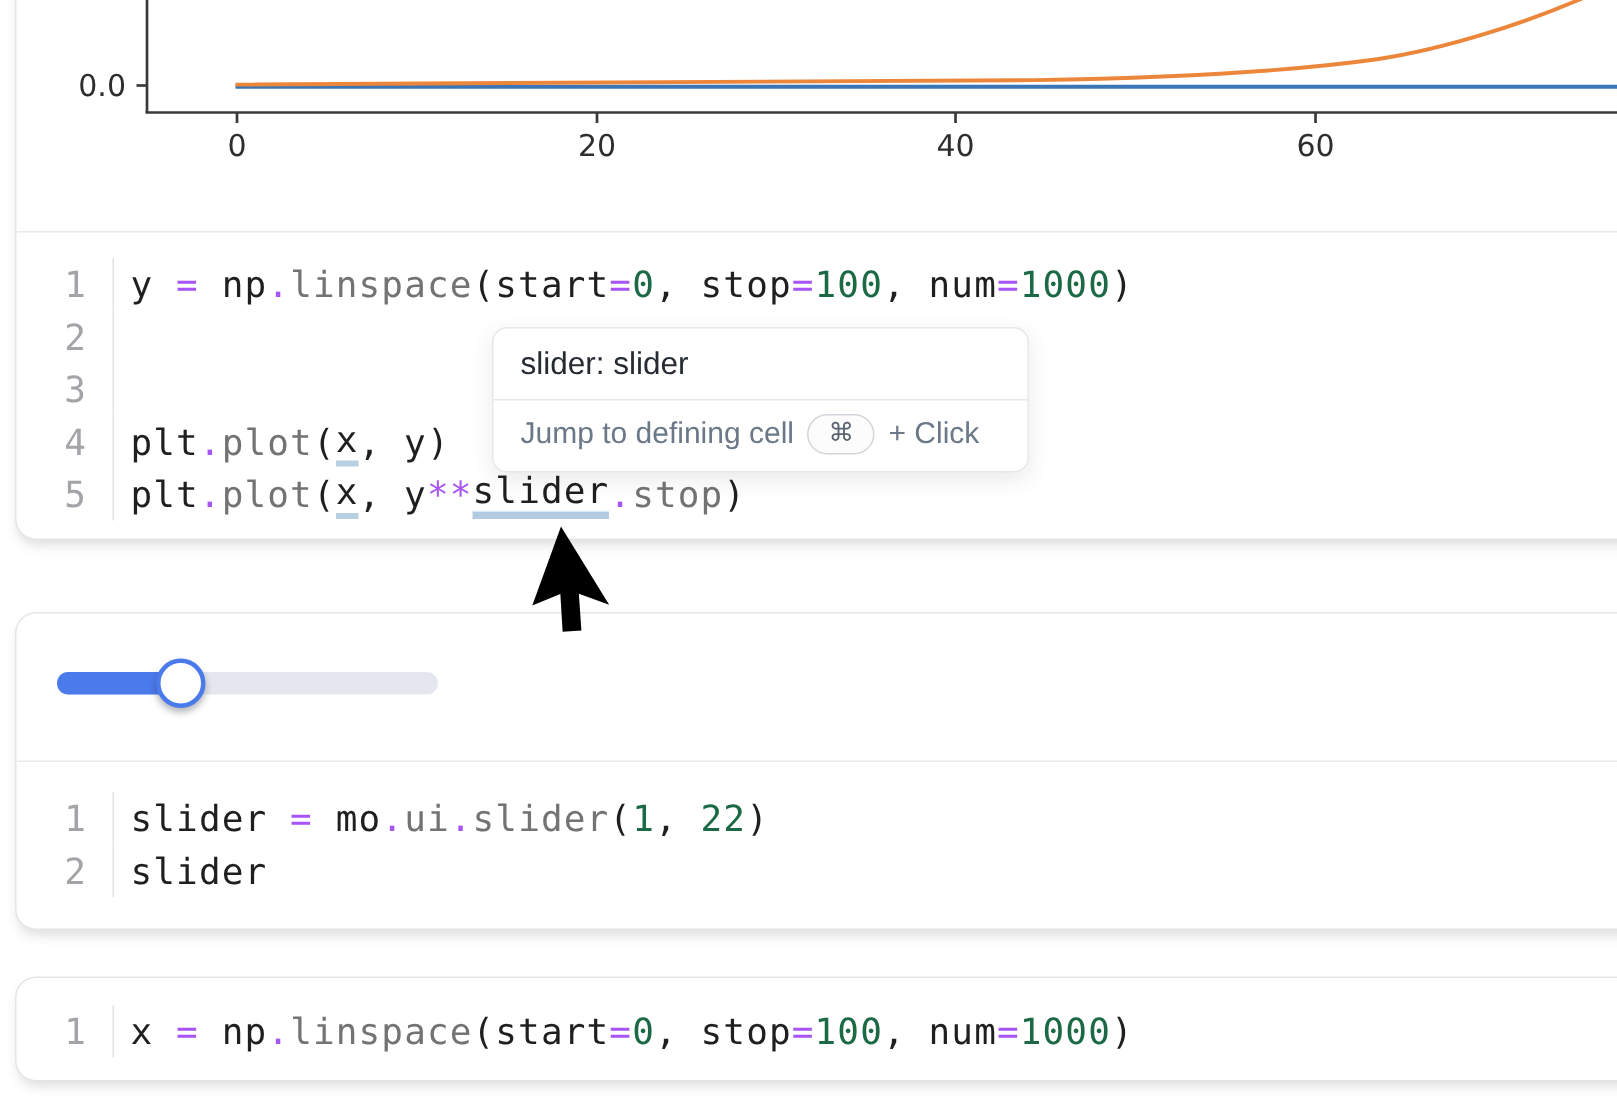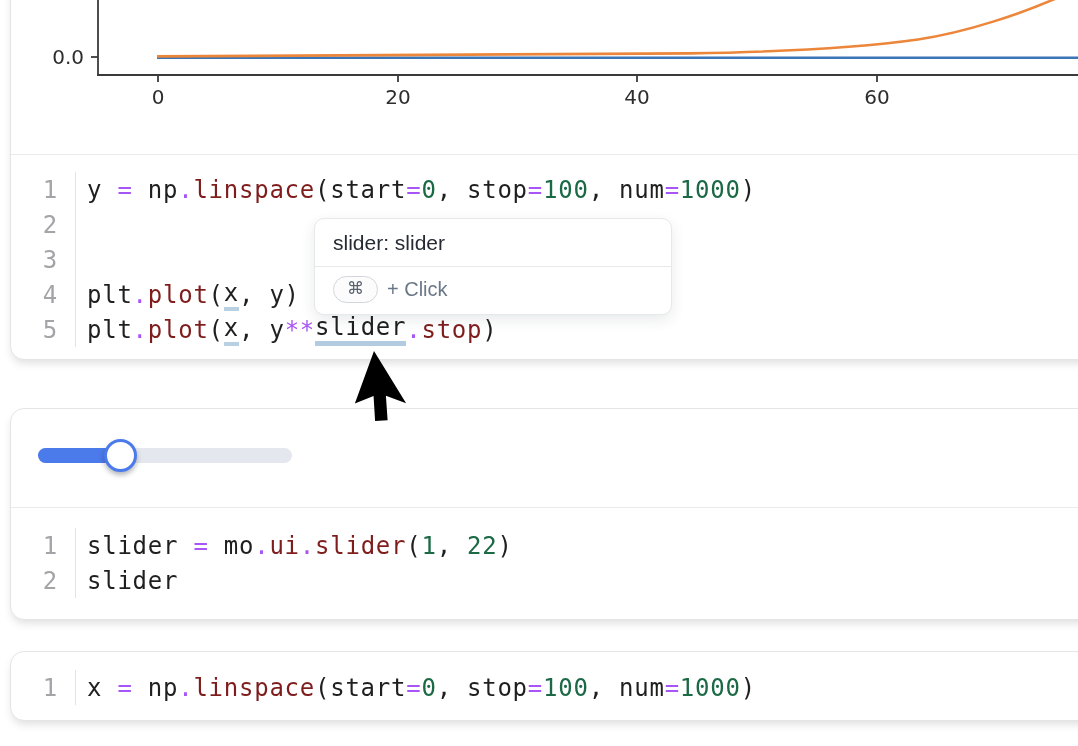--- a/index.html
+++ b/index.html
@@ -14,26 +14,26 @@
   .codeblock{position:absolute;z-index:2;font-family:"DejaVu Sans Mono",monospace;
              font-size:24px;letter-spacing:0.75px;}
   .cl{display:flex;align-items:stretch;height:35px;}
   .ln{width:47px;display:flex;align-items:center;justify-content:flex-end;
       color:#a3a4a8;user-select:none;}
   .ct{display:flex;align-items:center;margin-left:17px;border-left:1px solid #e3e3e6;
       padding-left:11px;white-space:pre;color:#1f1f1f;}
   .ct span{white-space:pre;}
   .tk-plain{color:#1f1f1f;}
   .tk-op{color:#a855f7;}
-  .tk-fn{color:#7f1d1d;}
+  .tk-fn{color:#737373;}
   .tk-num{color:#1b6945;}
   .u-light{border-bottom:4px solid #b9cfe2;}
   .u-strong{border-bottom:5px solid #b2cbe0;}
   
-  .tooltip{position:absolute;left:314px;top:218px;width:356px;z-index:5;background:#fff;
+  .tooltip{position:absolute;left:328px;top:218px;width:356px;z-index:5;background:#fff;
            border:1px solid #e6e8ea;border-radius:10px;
            box-shadow:0 5px 14px rgba(40,45,55,0.10);}
   .tt-title{padding:12px 18px 11px 18px;font-size:21px;color:#262b33;
             border-bottom:1px solid #e7e9ec;}
   .tt-row{display:flex;align-items:center;gap:9px;padding:9px 18px 11px 18px;
           font-size:20px;color:#6b7888;}
   .keycap{display:inline-flex;align-items:center;justify-content:center;
           border:1.5px solid #d2d6db;border-radius:14px;padding:1px 13px 3px 13px;
           font-size:17px;color:#5a6370;background:#fcfcfd;}
   
@@ -100,20 +100,21 @@
       </div>
       <div class="cl">
         <span class="ln">5</span>
         <span class="ct"><span class="tk-plain">plt</span><span class="tk-op">.</span><span class="tk-fn">plot</span><span class="tk-plain">(</span><span class="tk-plain u-light">x</span><span class="tk-plain">, y</span><span class="tk-op">**</span><span class="tk-plain u-strong">slider</span><span class="tk-op">.</span><span class="tk-fn">stop</span><span class="tk-plain">)</span></span>
       </div>
     </div>
 
   <div class="tooltip">
     <div class="tt-title">slider: slider</div>
     <div class="tt-row">
+      <span>Jump to defining cell</span>
       <span class="keycap">⌘</span>
       <span>+ Click</span>
     </div>
   </div>
 
   <svg class="cursor" width="90" height="95" viewBox="0 0 90 95">
     <g transform="rotate(20 2 2)">
       <path d="M2 2 L2 58 L17 44.5 L27 67.5 L38.5 62.5 L28.5 40 L50 40 Z" fill="#000"></path>
     </g>
   </svg>

